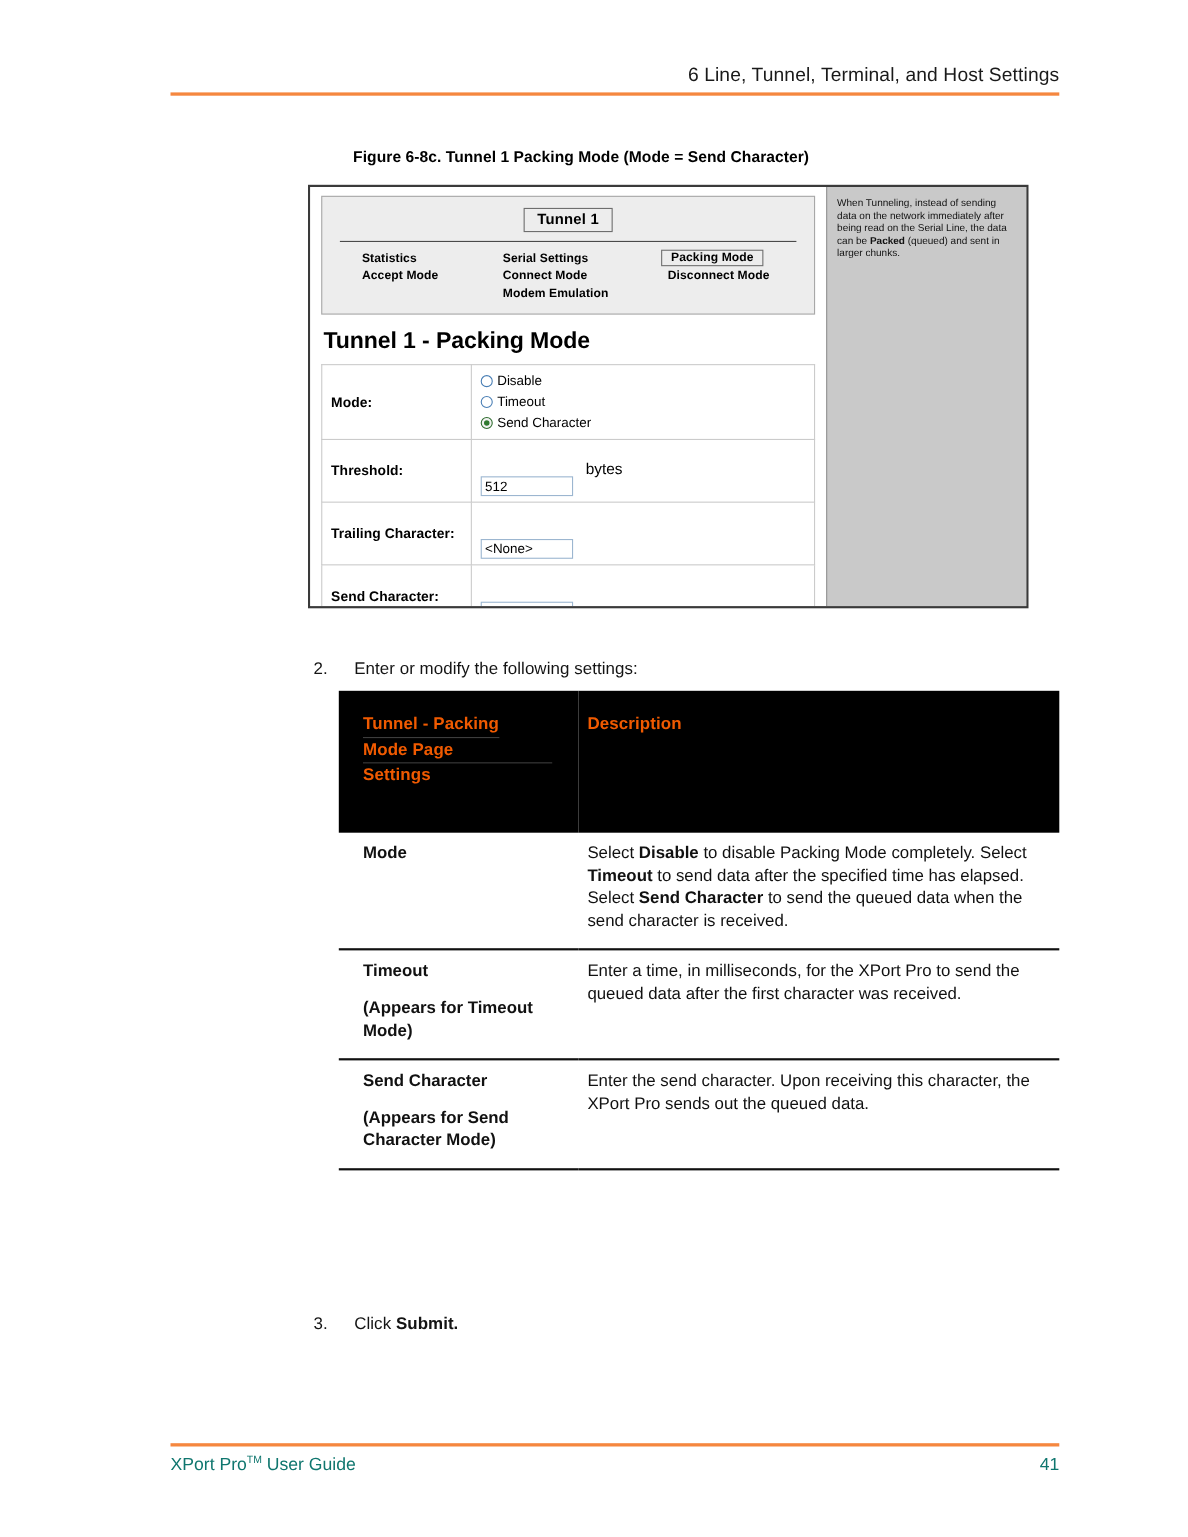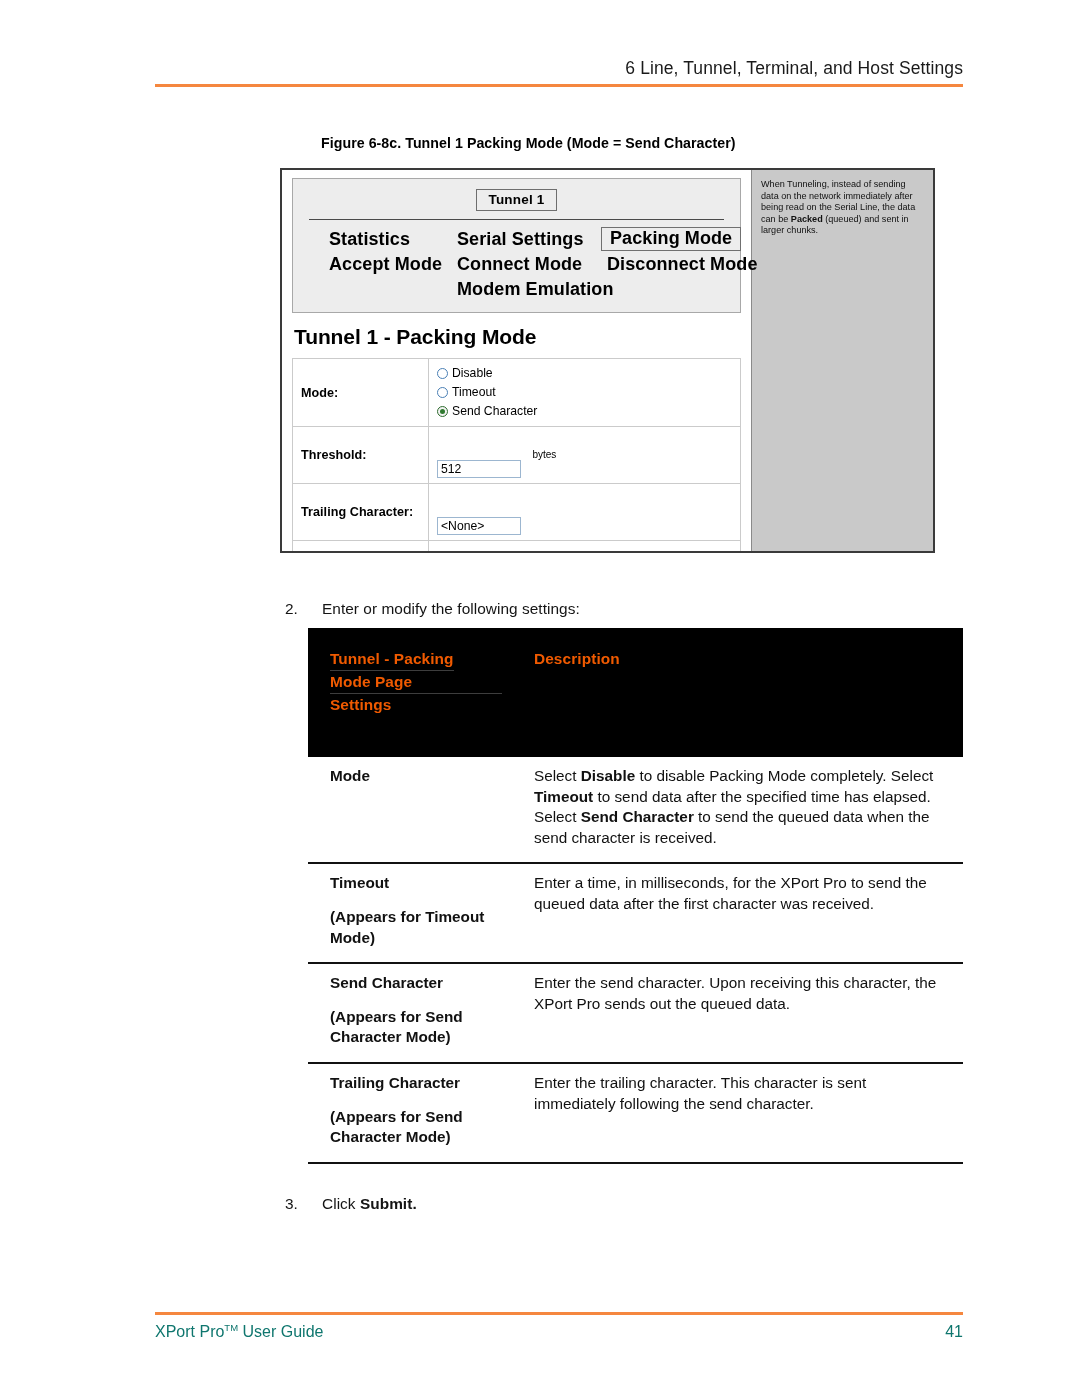--- a/index.html
+++ b/index.html
@@ -103,21 +103,21 @@
   }
   .nav-divider {
     height: 1px;
     background: #4a4a4a;
     margin: 0 2px 9px 2px;
   }
   .nav-grid {
     display: grid;
     grid-template-columns: 128px 150px auto;
     row-gap: 4px;
-    font-size: 18px;
+    font-size: 11px;
     font-weight: bold;
     padding-left: 22px;
     letter-spacing: .1px;
   }
   .nav-grid span { white-space: nowrap; }
   .nav-active {
     border: 1px solid #707070;
     background: #ededed;
     padding: 0px 8px 1px 8px;
     justify-self: start;
@@ -188,21 +188,21 @@
     border: 1px solid #9cb6d0;
     background: #ffffff;
     font-size: 12.2px;
     padding: 1px 3px 2px 3px;
     min-width: 84px;
     height: 18px;
     line-height: 15px;
     vertical-align: middle;
     margin-top: 28px;
   }
-  .unit { font-size: 10px; margin-left: 8px; }
+  .unit { font-size: 14px; margin-left: 8px; }
   .submit-wrap {
     text-align: center;
     padding: 11px 0 0 0;
   }
   .submit-btn {
     display: inline-block;
     border: 1px solid #6f7f95;
     background: linear-gradient(#fdfdfd, #e3e3e3);
     padding: 2px 14px 3px 14px;
     font-size: 13px;
@@ -396,24 +396,20 @@
         <td class="c-desc"><span>Select </span><b>Disable</b><span> to disable Packing Mode completely. Select </span><b>Timeout</b><span> to send data after the specified time has elapsed. Select </span><b>Send Character</b><span> to send the queued data when the send character is received.</span></td>
       </tr>
       <tr>
         <td class="c-name"><span>Timeout</span><span class="sub">(Appears for Timeout Mode)</span></td>
         <td class="c-desc"><span>Enter a time, in milliseconds, for the XPort Pro to send the queued data after the first character was received.</span></td>
       </tr>
       <tr>
         <td class="c-name"><span>Send Character</span><span class="sub">(Appears for Send Character Mode)</span></td>
         <td class="c-desc"><span>Enter the send character. Upon receiving this character, the XPort Pro sends out the queued data.</span></td>
       </tr>
-      <tr>
-        <td class="c-name"><span>Trailing Character</span><span class="sub">(Appears for Send Character Mode)</span></td>
-        <td class="c-desc"><span>Enter the trailing character. This character is sent immediately following the send character.</span></td>
-      </tr>
     </tbody>
 </table>
 
 <div class="step" style="left:285px; top:1195px; width:650px;">
   <span class="num">3.</span>
   <span class="body"><span>Click </span><b>Submit.</b></span>
 </div>
 
 <div class="page-footer">
   <div class="rule-orange"></div>

